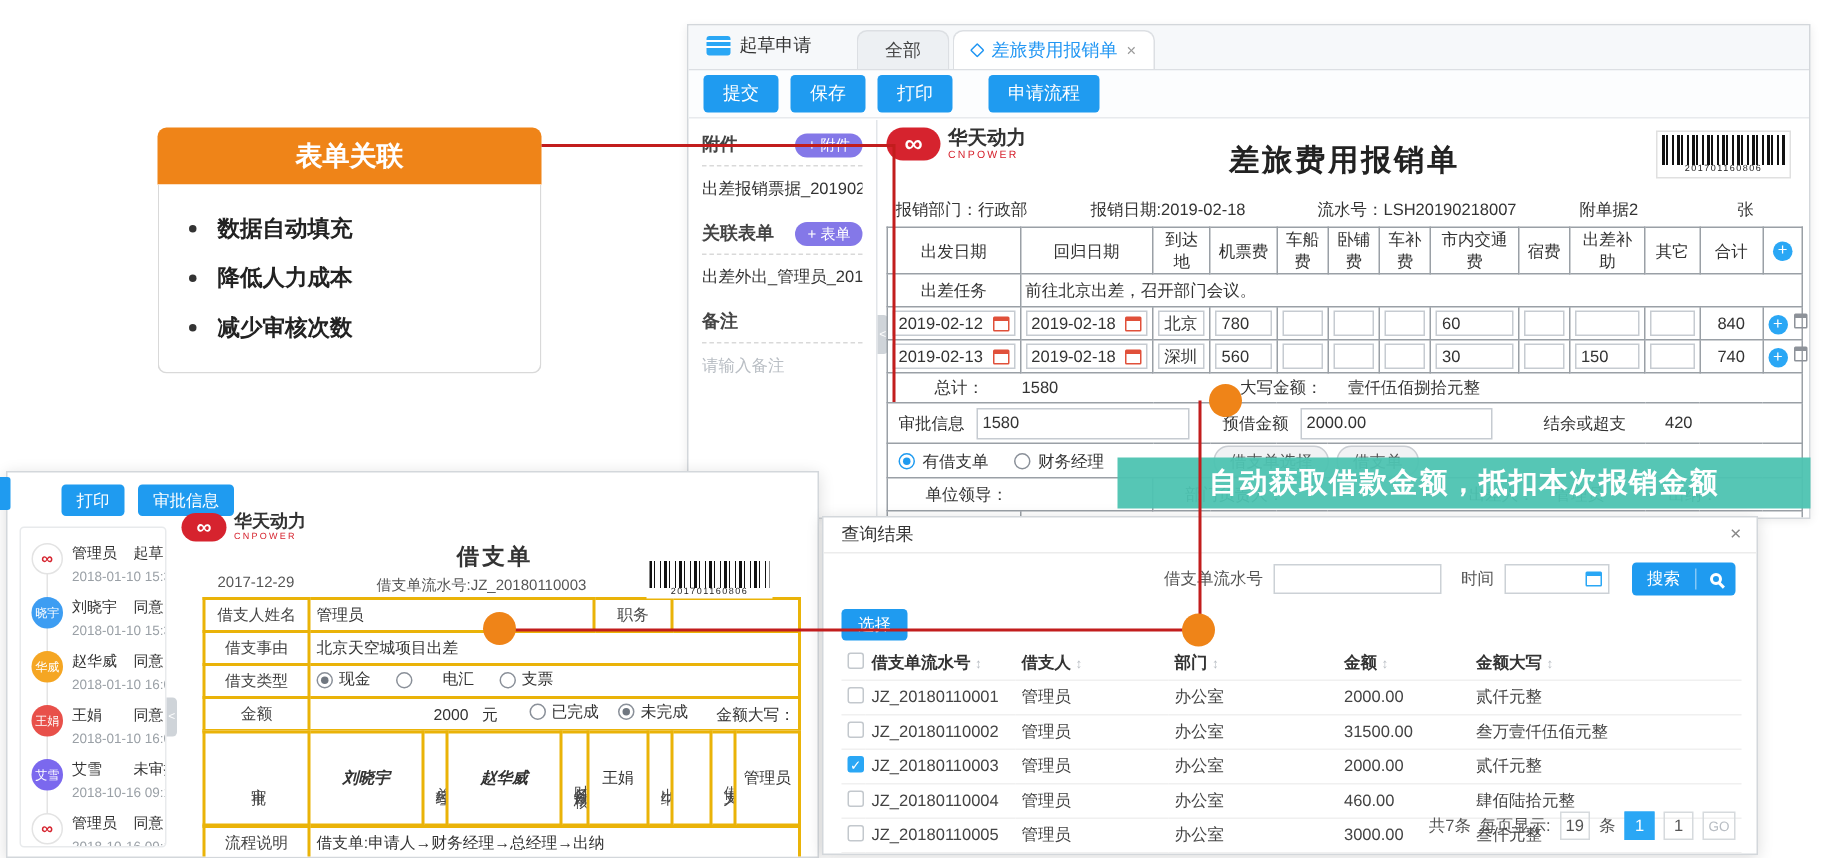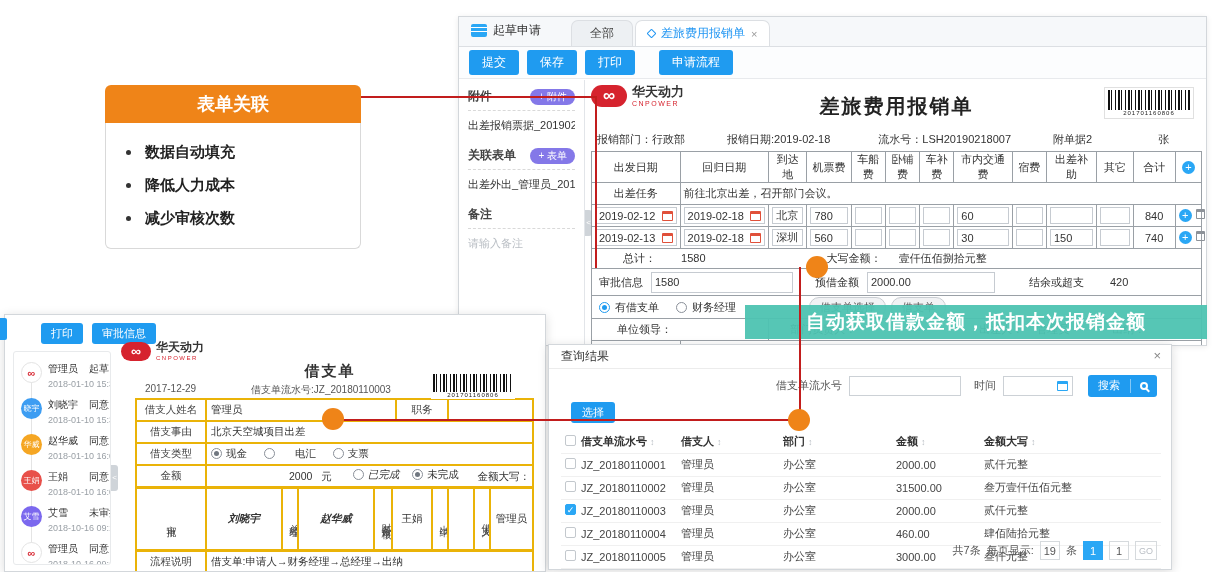--- a/index.html
+++ b/index.html
@@ -69,21 +69,21 @@
   #query { left:548px; top:344px; width:624px; height:226px; z-index:30; }
   .q-title { height:24px; border-bottom:1px solid #ececec; display:flex; align-items:center; padding:0 12px; font-size:12px; color:#333; }
   .q-close { position:absolute; right:10px; top:4px; color:#888; font-size:13px; line-height:1; }
   .q-filter { height:33px; display:flex; align-items:center; justify-content:flex-end; gap:7px; padding-right:14px; font-size:11px; color:#555; }
   .q-input { border:1px solid #ccd1d6; height:20px; background:#fff; display:flex; align-items:center; padding:0 4px; }
   .q-search { display:flex; align-items:center; background:#1f9bf0; border-radius:3px; height:22px; overflow:hidden; }
   .q-search .t { color:#fff; font-size:11px; padding:0 10px; }
   .q-search .sep { width:1px; height:14px; background:rgba(255,255,255,.45); }
   .mag { width:8px; height:8px; border:2px solid #fff; border-radius:50%; position:relative; margin:0 9px; }
   .mag::after { content:""; position:absolute; width:5px; height:2px; background:#fff; transform:rotate(45deg); right:-4px; bottom:-3px; }
-  .q-selrow { height:29px; display:flex; align-items:flex-start; padding-left:22px; }
+  .q-selrow { height:29px; display:flex; align-items:center; padding-left:12px; }
   .btn-sm { background:#1f9bf0; color:#fff; border-radius:3px; font-size:11px; padding:3px 11px; }
   table.qt { border-collapse:collapse; margin-left:12px; width:600px; table-layout:fixed; }
   table.qt td { font-size:11px; color:#444; height:23px; border-top:1px solid #f0f0f0; padding:0 4px; white-space:nowrap; overflow:hidden; }
   table.qt tr.qh td { color:#333; border-top:none; font-weight:bold; height:22px; }
   .sort { color:#b9bec4; font-size:9px; font-weight:normal; }
   .cb { width:11px; height:11px; border:1px solid #c3c8cd; border-radius:2px; background:#fff; display:inline-block; }
   .cb.checked { background:#2aa7f5; border-color:#2aa7f5; position:relative; }
   .cb.checked::after { content:"✓"; position:absolute; inset:0; color:#fff; font-size:9px; line-height:11px; text-align:center; }
   .pager { position:absolute; right:14px; bottom:9px; display:flex; align-items:center; gap:6px; font-size:11px; color:#555; }
   .pgbox { border:1px solid #d6dadd; min-width:20px; height:19px; display:flex; align-items:center; justify-content:center; font-size:11px; color:#555; padding:0 3px; }
@@ -578,21 +578,21 @@
                 <span class="radio"></span>
                 <span>支票</span>
               </span>
         </td>
       </tr>
       <tr>
         <td class="lbl">金额</td>
         <td colspan="3">
           <span style="margin-left:78px">2000</span>
           <span style="margin-left:6px">元</span>
-          <span style="display:inline-flex;align-items:center;gap:4px;margin-left:18px;font-style:italic;">
+          <span style="display:inline-flex;align-items:center;gap:4px;margin-left:18px;">
                 <span class="radio"></span>
                 <span>已完成</span>
               </span>
           <span style="display:inline-flex;align-items:center;gap:4px;margin-left:10px;">
                 <span class="radio gsel"></span>
                 <span>未完成</span>
               </span>
           <span style="margin-left:16px">金额大写：</span>
           
         </td>

